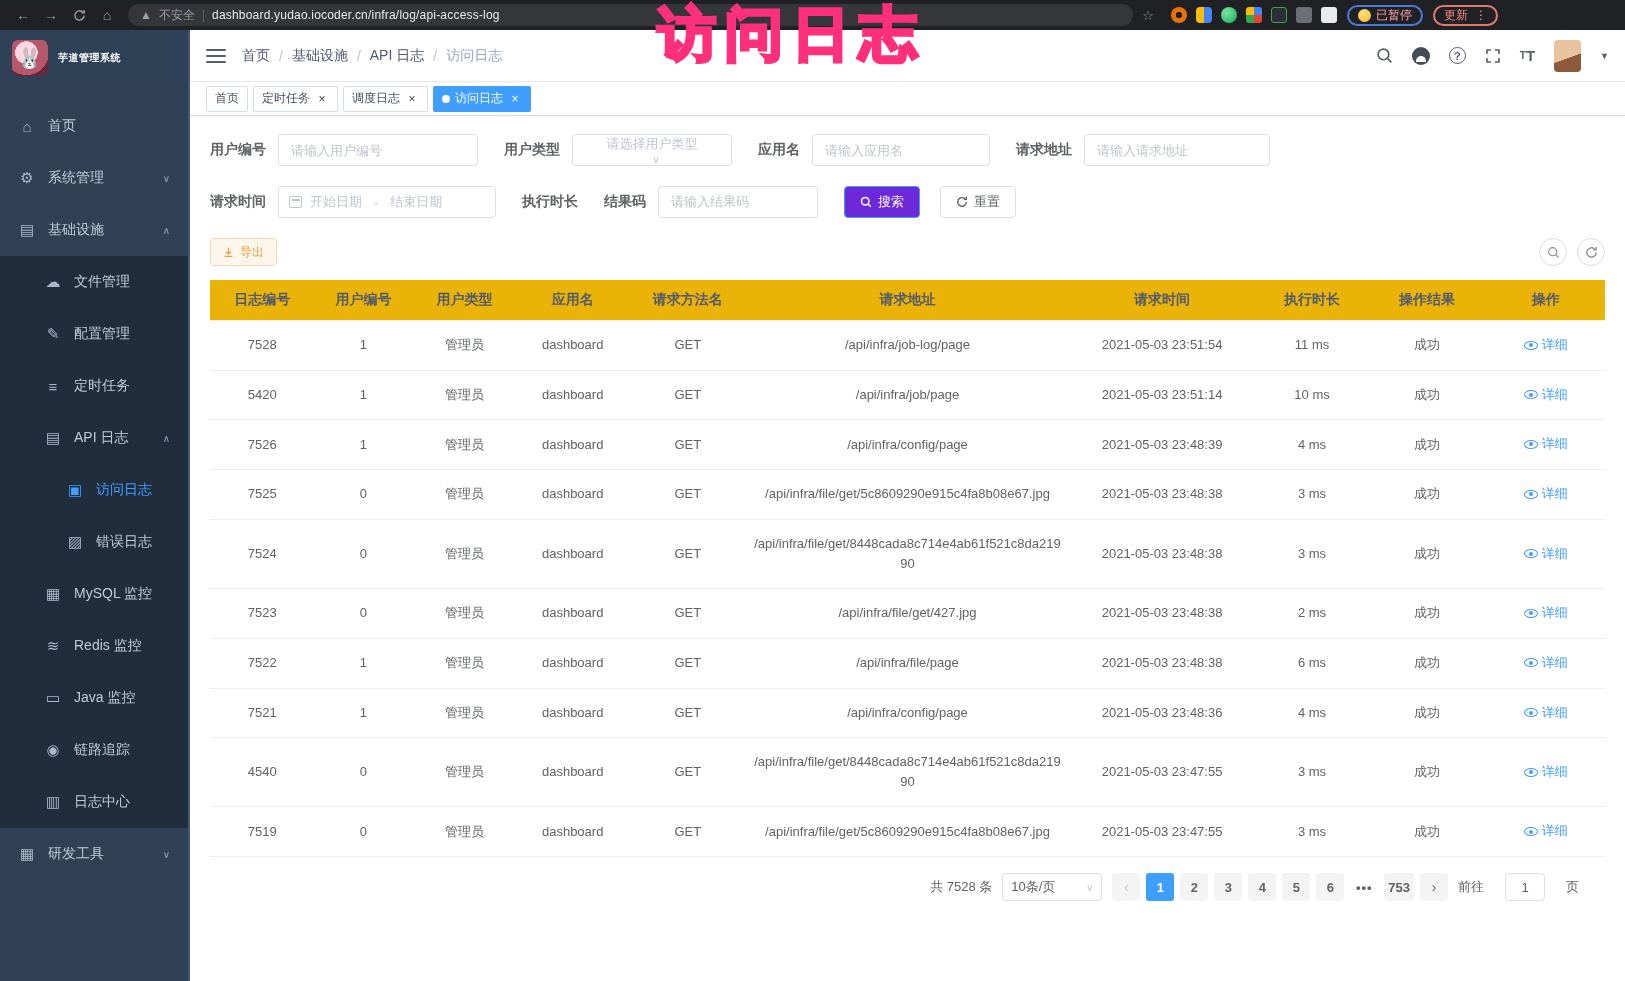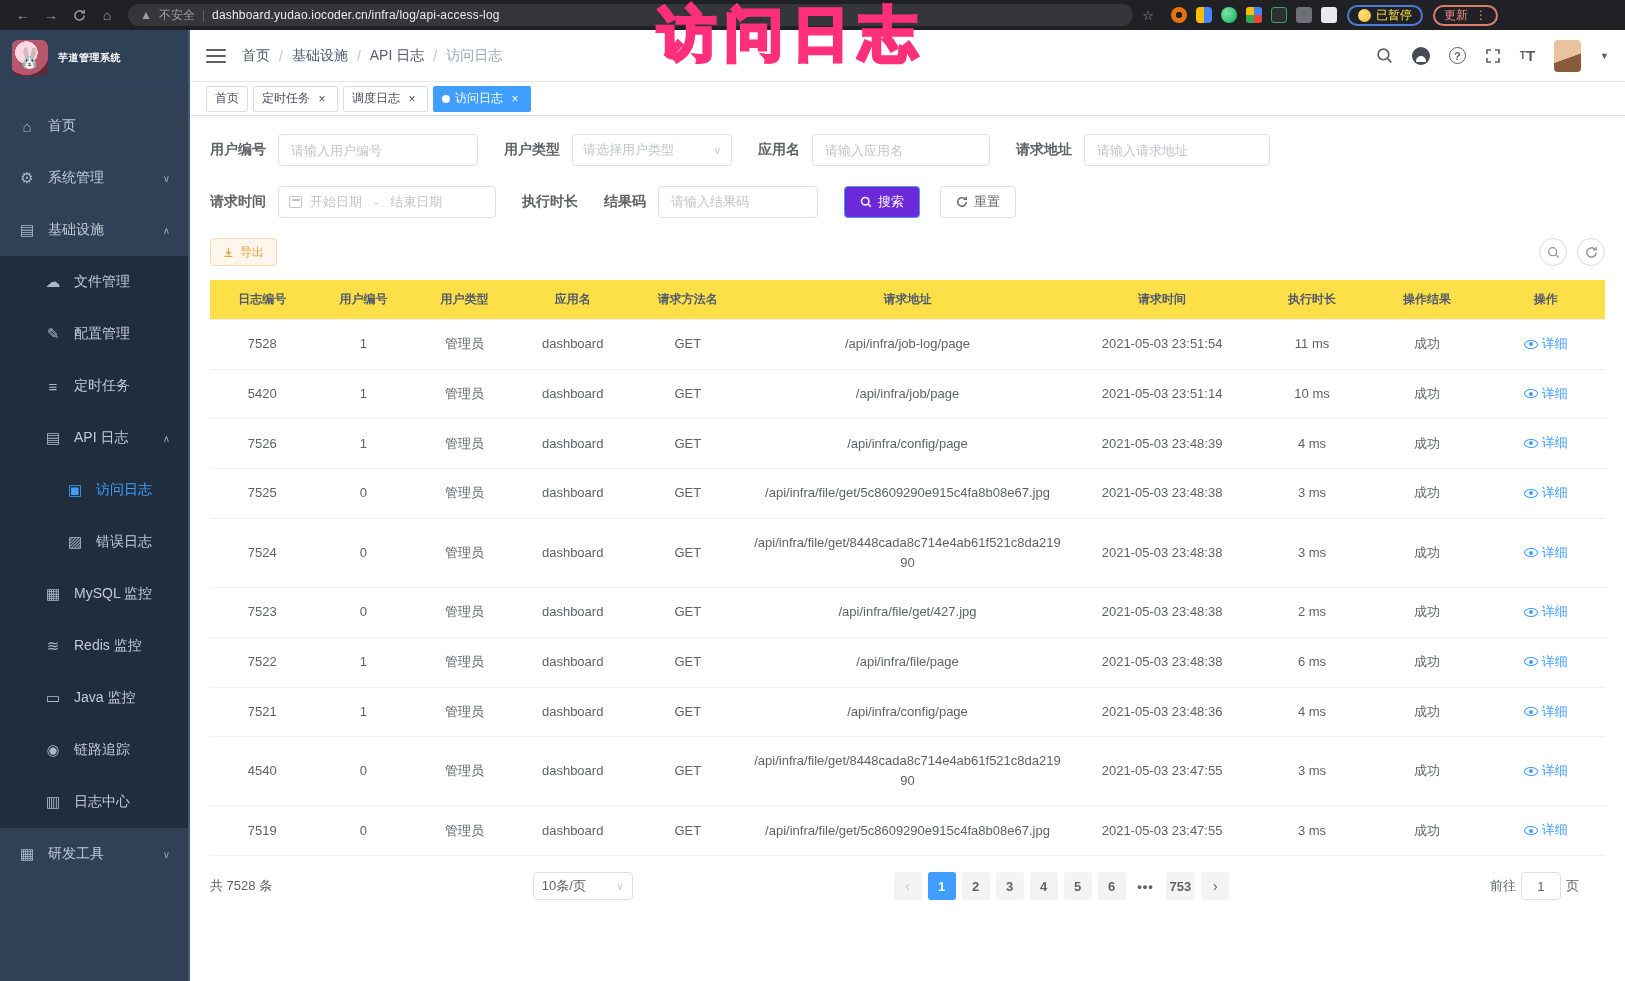--- a/index.html
+++ b/index.html
@@ -11,21 +11,21 @@
   .nav-ico{color:#9aa0a6;font-size:14px;width:26px;height:24px;display:flex;align-items:center;justify-content:center;border-radius:50%}
   .urlbar{width:1005px;height:22px;background:#35363a;border-radius:12px;display:flex;align-items:center;padding:0 12px;margin-left:6px;gap:7px;font-size:12px}
   .warn-ico{color:#9aa0a6;font-size:12px}
   .insecure{color:#9aa0a6}
   .url-sep{color:#5f6368}
   .url-text{color:#e8eaed;letter-spacing:.2px}
   .star-wrap{width:22px;height:22px;border-radius:50%;background:#202124;display:flex;align-items:center;justify-content:center;margin-left:2px}
   .ext-row{display:flex;align-items:center;gap:9px;margin-left:10px}
   .ext-dot{width:16px;height:16px;border-radius:50%;display:inline-block}
   .pill{display:flex;align-items:center;gap:5px;height:21px;border-radius:11px;padding:0 9px;font-size:12px;margin-left:8px}
-  .pill.paused{border:2px solid #4a7bd8;color:#fde047;background:#202124}
+  .pill.paused{border:2px solid #4a7bd8;color:#fca5a5;background:#202124}
   .pill.update{border:2px solid #e07b70;color:#f28b82}
   .emoji-dot{width:13px;height:13px;border-radius:50%;background:radial-gradient(circle at 35% 35%,#ffe277,#f6b73c)}
   .pill .vdots{color:#f28b82;font-size:12px;margin-left:2px}
 
   
   .overlay-title{position:absolute;left:658px;top:-4px;z-index:300;font-size:58px;font-weight:800;letter-spacing:9px;
     color:rgba(255,47,123,.18);-webkit-text-stroke:3.5px #ff2f7b;pointer-events:none;white-space:nowrap}
 
   
   .frame{flex:1;display:flex;min-height:0}
@@ -91,37 +91,37 @@
   .btn{height:32px;border-radius:4px;font-size:13px;display:inline-flex;align-items:center;gap:6px;padding:0 15px;cursor:pointer;border:1px solid transparent;white-space:nowrap}
   .btn.primary{background:#6d28d9;border-color:#409eff;color:#fff}
   .btn.default{background:#fff;border-color:#dcdfe6;color:#606266}
   .btn.warn-plain{background:#fdf6ec;border-color:#f5dab1;color:#e6a23c;height:28px;padding:0 12px;font-size:12px}
   .toolbar{display:flex;align-items:center;margin-bottom:14px}
   .tool-circles{margin-left:auto;display:flex;gap:10px}
   .circle-btn{width:28px;height:28px;border-radius:50%;border:1px solid #d9dce2;background:#fff;display:flex;align-items:center;justify-content:center;cursor:pointer}
 
   
   table.grid{width:100%;border-collapse:collapse;table-layout:fixed}
-  .grid th{background:#fde047;color:#515a6e;font-size:12px;font-weight:700;padding:11px 6px;text-align:center;border-bottom:1px solid #ebeef5}
+  .grid th{background:#eab308;color:#515a6e;font-size:14px;font-weight:700;padding:11px 6px;text-align:center;border-bottom:1px solid #ebeef5}
   .grid td{color:#606266;font-size:13px;padding:14px 6px;text-align:center;border-bottom:1px solid #ebeef5;word-break:break-all;line-height:1.55}
   .detail-link{color:#409eff;display:inline-flex;align-items:center;gap:4px;cursor:pointer}
   .eye{position:relative;width:14px;height:9px;border:1px solid #409eff;border-radius:50%;display:inline-block}
   .eye::after{content:'';position:absolute;left:50%;top:50%;width:4px;height:4px;margin:-2px 0 0 -2px;background:#409eff;border-radius:50%}
 
   
-  .pagination{display:flex;align-items:center;justify-content:space-between;gap:10px;padding:16px 26px 0 0;font-size:13px;color:#606266}
+  .pagination{display:flex;align-items:center;justify-content:flex-end;gap:10px;padding:16px 26px 0 0;font-size:13px;color:#606266}
   .psize{width:100px;height:28px;border:1px solid #dcdfe6;border-radius:4px;display:flex;align-items:center;justify-content:space-between;padding:0 8px;color:#606266;cursor:pointer}
   .psize .sel-caret{color:#c0c4cc;font-size:10px}
   .pager{display:flex;align-items:center;gap:6px}
   .pg{min-width:28px;height:28px;border-radius:3px;background:#f4f4f5;color:#606266;display:flex;align-items:center;justify-content:center;padding:0 4px;font-weight:700;cursor:pointer;font-size:13px}
   .pg.arrow{font-weight:400;font-size:14px}
   .pg.disabled{color:#c0c4cc}
   .pg.active{background:#409eff;color:#fff}
   .pg.ellipsis{background:transparent;font-weight:700;letter-spacing:1px}
-  .goto{display:flex;align-items:center;gap:5px}
+  .goto{display:flex;align-items:center;gap:21px}
   .goto input{width:40px;height:28px;border:1px solid #dcdfe6;border-radius:4px;text-align:center;font-size:13px;color:#606266;outline:none}
 </style>
 </head>
 <body>
 
 <div class="stage">
 
   <div class="overlay-title">访问日志</div>
 
   <div class="browser">
@@ -295,21 +295,21 @@
 
       <div class="content">
 
         <div class="filter-row">
             <div class="f-group">
               <span class="f-label">用户编号</span>
               <input class="f-input" placeholder="请输入用户编号" style="width: 200px;">
             </div>
             <div class="f-group">
               <span class="f-label">用户类型</span>
-              <span class="f-select" style="width: 160px;">
+              <span class="f-select" style="width: 160px; flex-direction: column;">
                 <span>请选择用户类型</span>
                 <span class="sel-caret">∨</span>
               </span>
             </div>
             <div class="f-group">
               <span class="f-label">应用名</span>
               <input class="f-input" placeholder="请输入应用名" style="width: 178px;">
             </div>
             <div class="f-group">
               <span class="f-label">请求地址</span>

